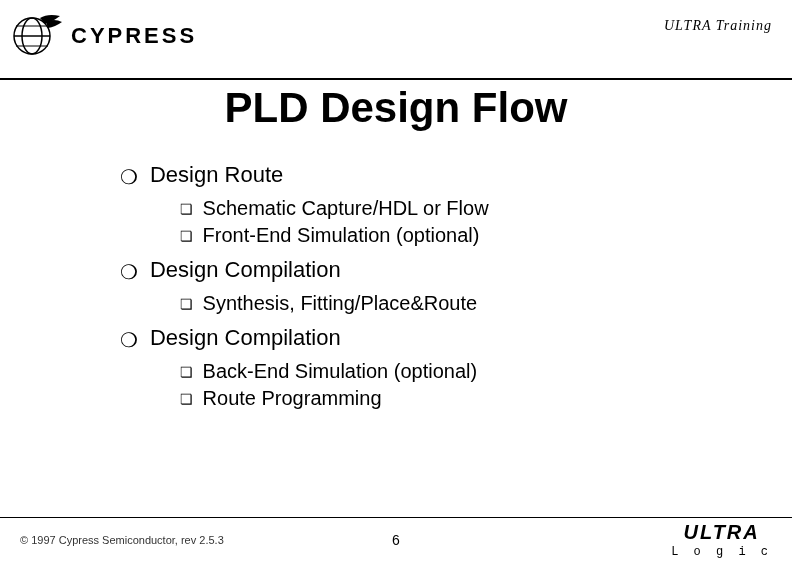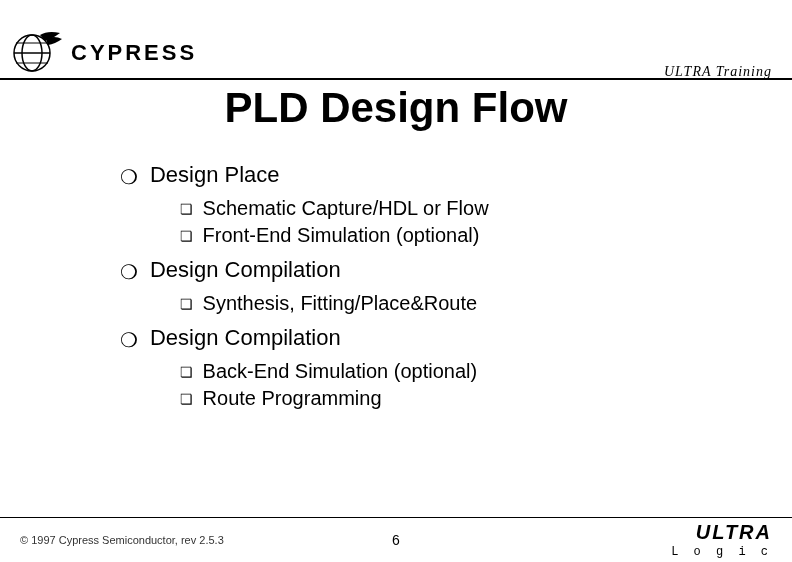--- a/index.html
+++ b/index.html
@@ -16,21 +16,21 @@
     .slide {
       width: 792px;
       height: 562px;
       background: #ffffff;
       position: relative;
     }
 
     
     .header {
       display: flex;
-      align-items: flex-end;
+      align-items: flex-start;
       justify-content: space-between;
       padding: 8px 20px 0 10px;
       height: 80px;
     }
 
     .logo-area {
       display: flex;
       align-items: center;
       gap: 6px;
     }
@@ -140,21 +140,21 @@
       color: #000;
       font-family: Arial, sans-serif;
       position: absolute;
       left: 50%;
       transform: translateX(-50%);
     }
 
     .footer-logo {
       display: flex;
       flex-direction: column;
-      align-items: flex-end;
+      align-items: center;
       gap: 1px;
       margin-left: 40px;
     }
 
     .ultra-text {
       font-size: 20px;
       font-weight: 900;
       font-style: italic;
       letter-spacing: 2px;
       color: #000;
@@ -201,21 +201,21 @@
 
   <div class="header-divider"></div>
 
   <div class="main-title">PLD Design Flow</div>
 
   <div class="content">
 
     <div class="sub-group">
       <div class="bullet-l1">
         <span class="bullet-l1-icon">❍</span>
-        <span>Design Place</span>
+        <span>Design Route</span>
       </div>
       <div class="bullet-l2">
         <span class="bullet-l2-icon">❏</span>
         <span>Schematic Capture/HDL or Flow</span>
       </div>
       <div class="bullet-l2">
         <span class="bullet-l2-icon">❏</span>
         <span>Front-End Simulation (optional)</span>
       </div>
     </div>

